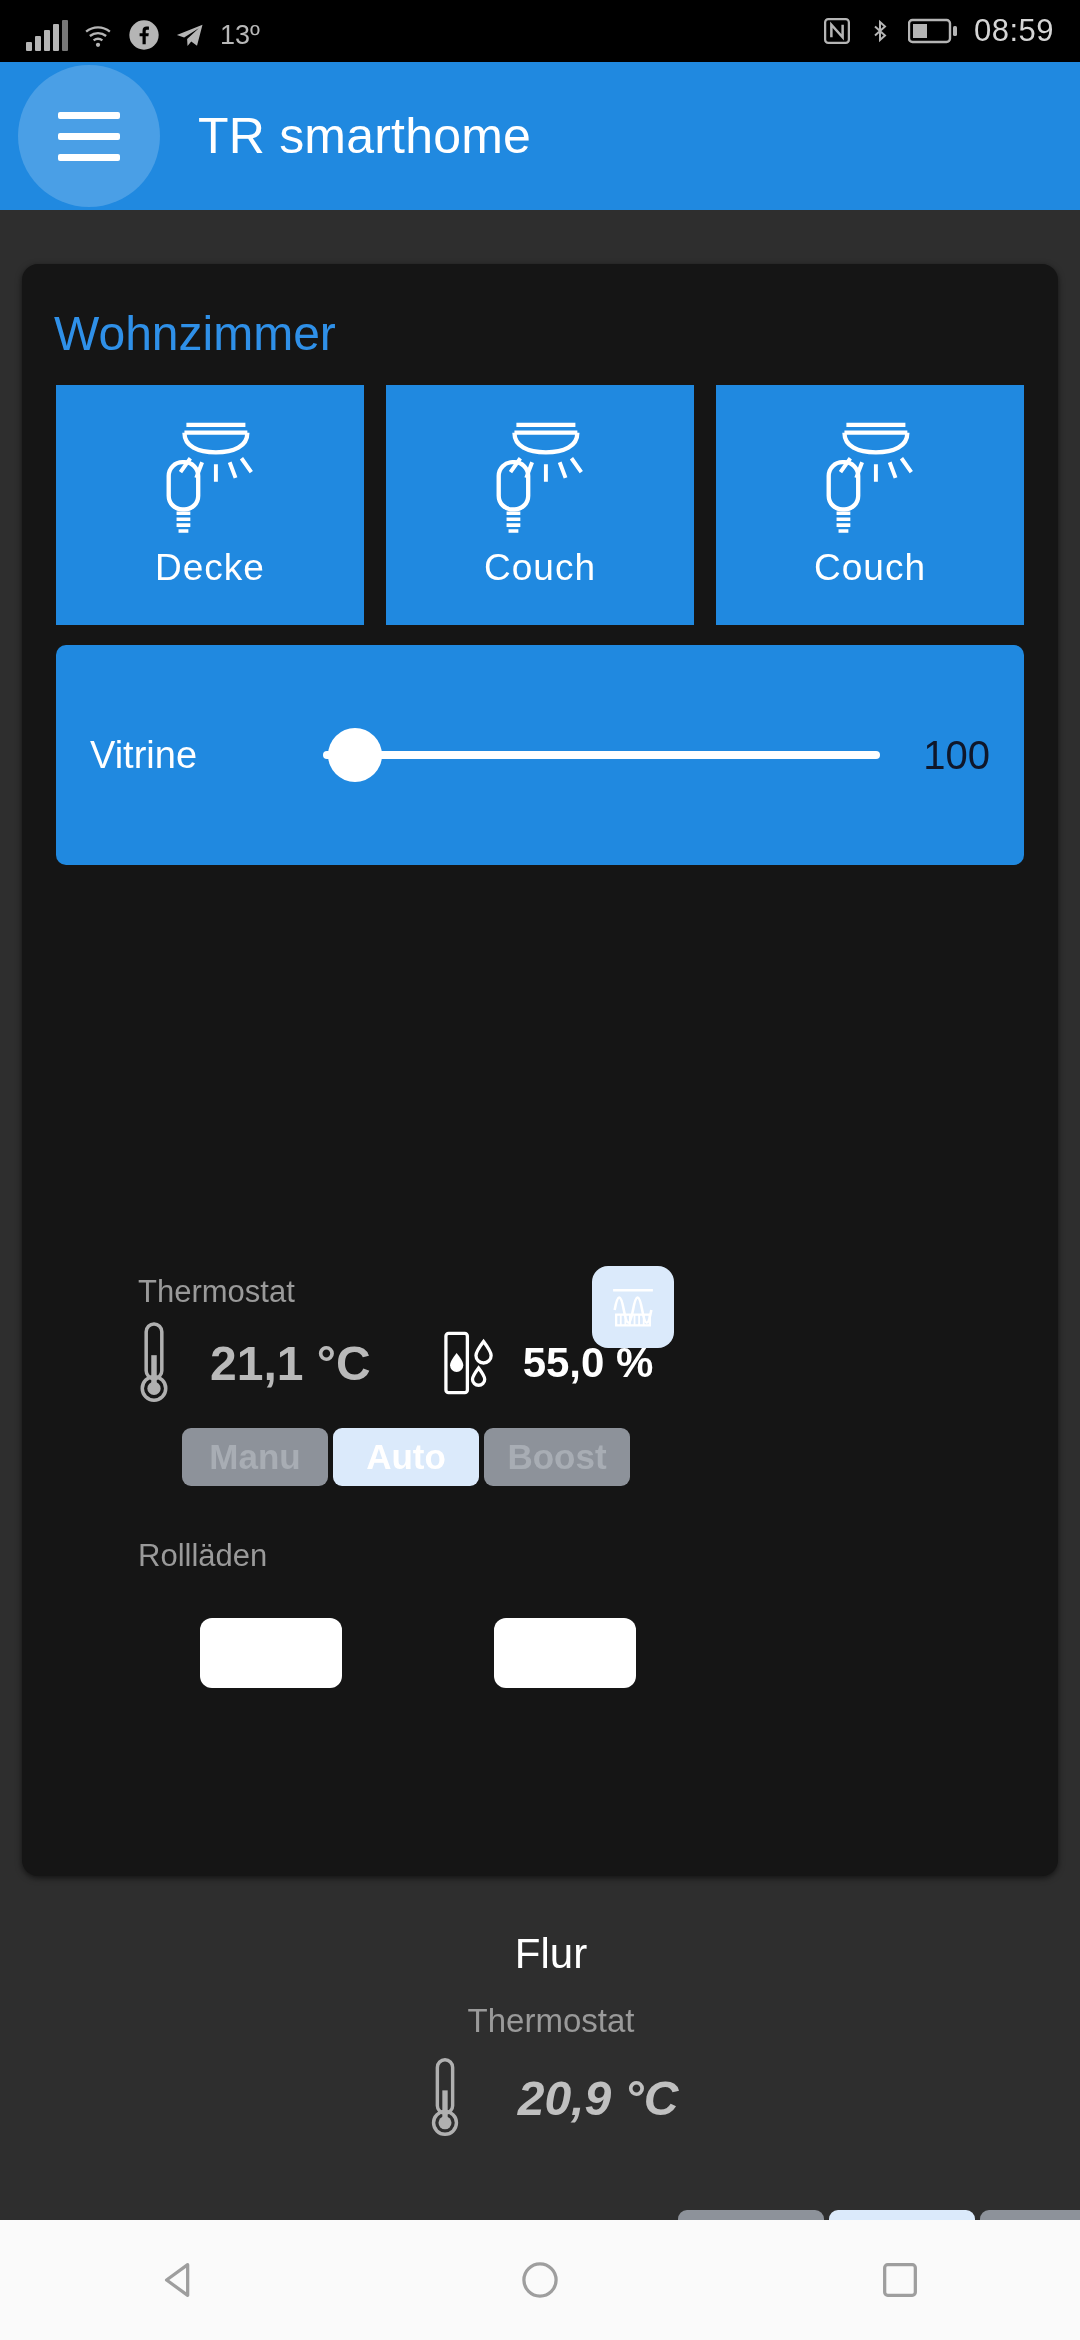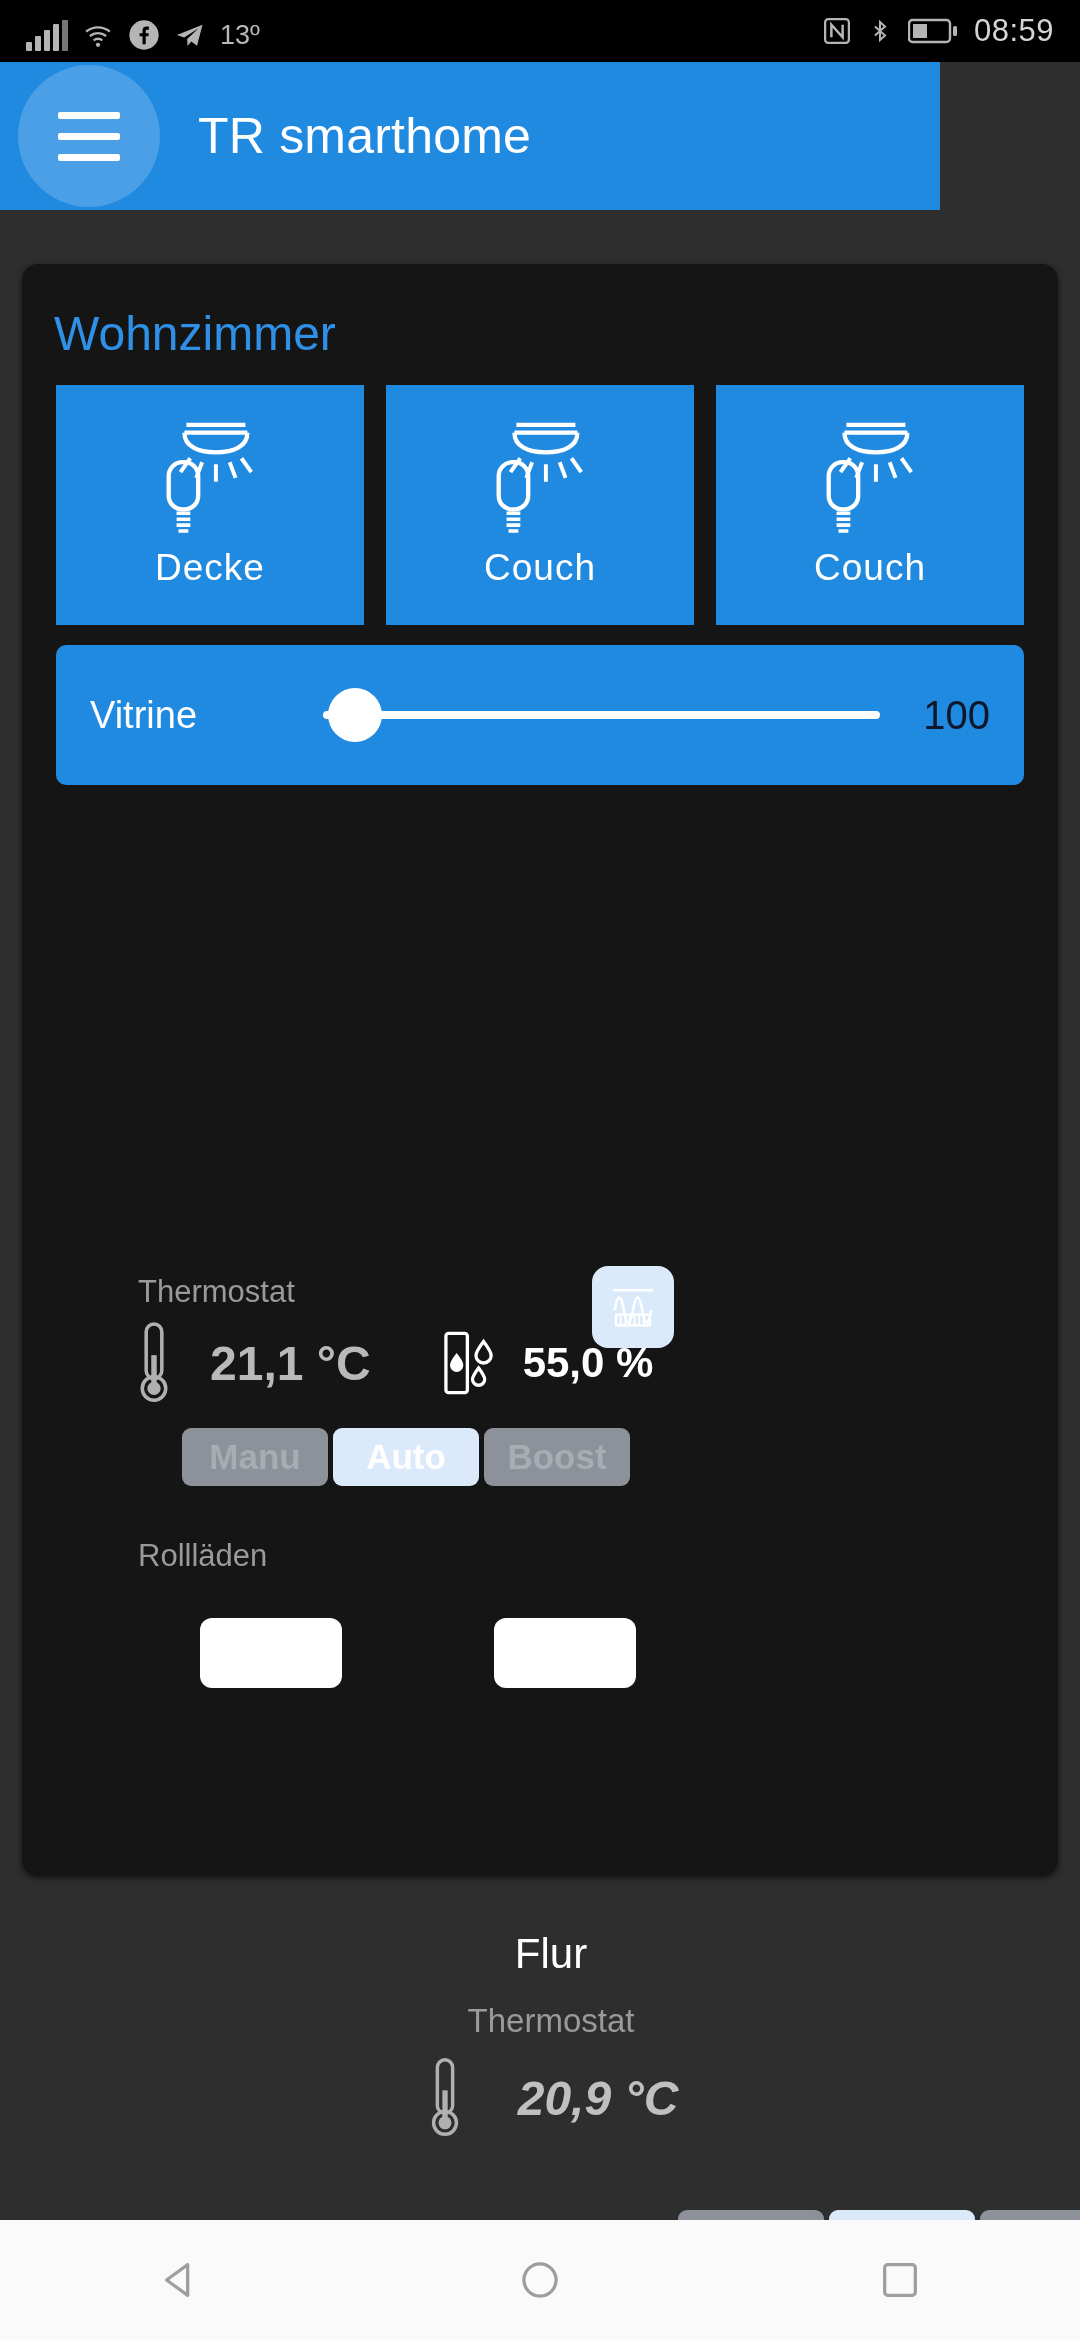--- a/index.html
+++ b/index.html
@@ -22,21 +22,21 @@
   .sb-clock{ font-size:31px; color:#d5d5d5; letter-spacing:0.5px; }
   .temp-badge{ font-size:27px; color:#b8b8b8; }
   .sig{ display:flex; align-items:flex-end; gap:3px; height:30px; }
   .sig i{ display:block; width:6px; background:#b5b5b5; border-radius:1px; }
   .sig i:nth-child(1){height:9px;} .sig i:nth-child(2){height:15px;}
   .sig i:nth-child(3){height:21px;} .sig i:nth-child(4){height:27px;}
   .sig i:nth-child(5){height:31px; background:#777;}
 
   
   .appbar{
-    position:absolute; left:0; top:62px; width:940px; height:148px;
+    position:absolute; left:0; top:62px; width:1080px; height:148px;
     background:#2089e0; display:flex; align-items:center; padding-left:18px;
   }
   .ham-circle{
     width:142px; height:142px; border-radius:50%;
     background:rgba(255,255,255,0.19);
     display:flex; flex-direction:column; align-items:center; justify-content:center; gap:14px;
     flex:0 0 auto;
   }
   .ham-circle span{ display:block; width:62px; height:7px; background:#fff; border-radius:2px; }
   .appbar-title{ color:#fff; font-size:50px; margin-left:38px; letter-spacing:0.2px; }
@@ -57,21 +57,21 @@
     display:flex; flex-direction:column; align-items:center; justify-content:flex-start;
     padding-top:24px; position:relative; cursor:pointer;
   }
   .light-btn .lbl{
     position:absolute; bottom:36px; left:0; right:0; text-align:center;
     color:#fff; font-size:37px; letter-spacing:1px;
   }
   .lamp-ico{ width:118px; height:130px; }
 
   .slider-card{
-    margin:20px 34px 0 34px; height:140px; background:#2089e0; border-radius:10px;
+    margin:20px 34px 0 34px; height:220px; background:#2089e0; border-radius:10px;
     display:flex; align-items:center; padding:0 34px;
   }
   .slider-name{ color:#fff; font-size:38px; width:215px; }
   .slider-track-wrap{ flex:1; position:relative; height:60px; display:flex; align-items:center; }
   .slider-track{ position:absolute; left:18px; right:0; height:8px; background:#fff; border-radius:4px; }
   .slider-thumb{
     position:absolute; left:0px; width:54px; height:54px; border-radius:50%; background:#fff;
     cursor:pointer;
   }
   .slider-val{ color:#0f172a; font-size:40px; width:110px; text-align:right; }

